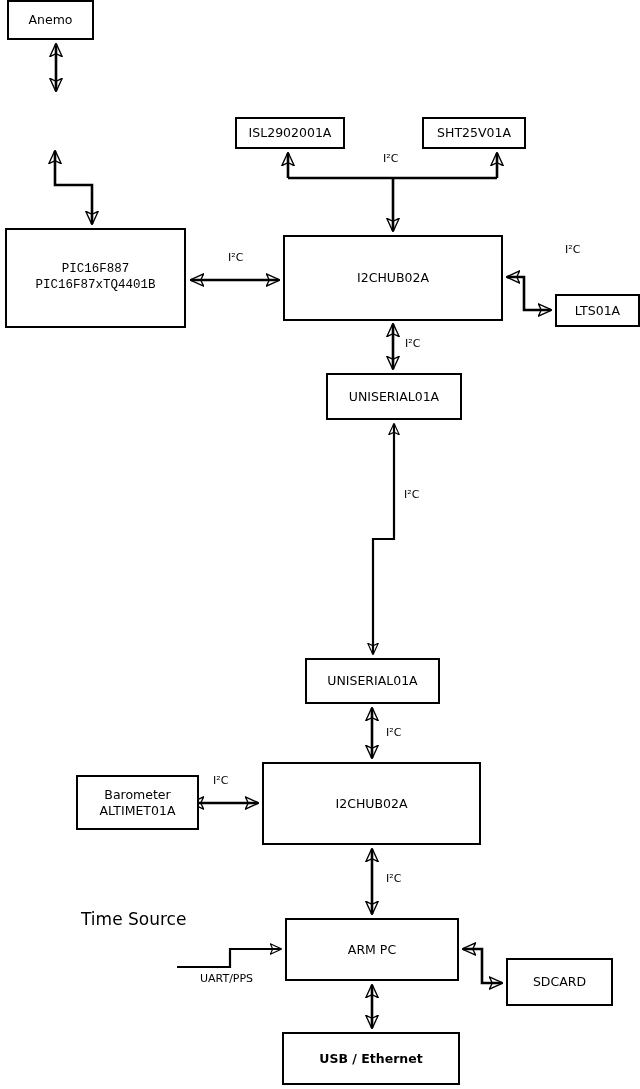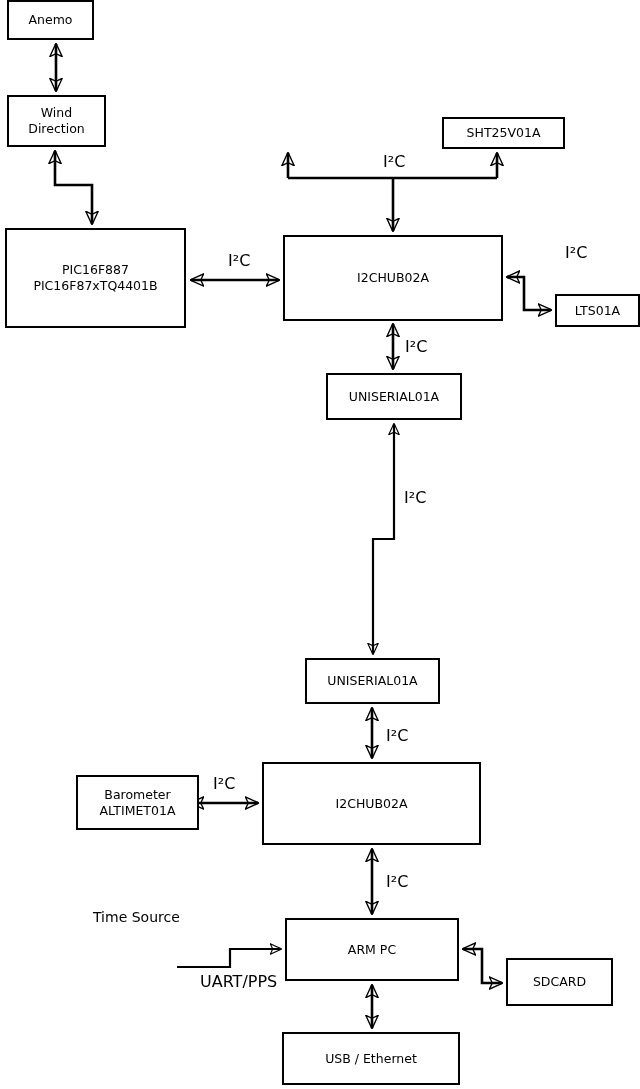--- a/index.html
+++ b/index.html
@@ -21,32 +21,31 @@
     text-align:center;
     line-height:1.25;
     color:#000000;
     font-size:12.5px;
     white-space:pre-line;
     z-index:3;
   }
   .edge-label{
     position:absolute;
     color:#000000;
-    font-size:16px;
+    font-size:11px;
     white-space:nowrap;
     z-index:4;
     background:transparent;
   }
   .free-label{
     position:absolute;
     color:#000000;
-    font-size:14px;
+    font-size:17px;
     white-space:nowrap;
     z-index:4;
-    margin-left:12px;
   }
   svg#wires{
     position:absolute;
     left:0;top:0;
     width:640px;height:1089px;
     z-index:1;
     pointer-events:none;
   }
   svg#wires line, svg#wires polyline, svg#wires path{
     stroke:#000000;
@@ -90,48 +89,47 @@
 
     <polyline points="177,967 230,967 230,949 281,949" stroke-width="2.2" marker-end="url(#ah)"></polyline>
 
     <polyline points="463,949 482,949 482,983 502,983" stroke-width="2.6" marker-start="url(#ah)" marker-end="url(#ah)"></polyline>
 
     <line x1="372" y1="985" x2="372" y2="1028" stroke-width="2.6" marker-start="url(#ah)" marker-end="url(#ah)"></line>
   </svg>
 
   <div class="node" style="left:7px;top:0px;width:87px;height:40px;">Anemo</div>
 
-  <div class="node" style="left:7px;top:95px;width:99px;height:52px;">Wind
-Direction</div>
 
-  <div class="node" style="left:5px;top:228px;width:181px;height:100px;">PIC16F887
+  <div class="node" style="left:5px;top:228px;width:181px;height:100px;font-family:Liberation Mono, monospace;">PIC16F887
 PIC16F87xTQ4401B</div>
 
+  <div class="node" style="left:235px;top:117px;width:110px;height:32px;">ISL2902001A</div>
 
-  <div class="node" style="left:442px;top:117px;width:123px;height:32px;">SHT25V01A</div>
+  <div class="node" style="left:422px;top:117px;width:104px;height:32px;">SHT25V01A</div>
 
   <div class="node" style="left:283px;top:235px;width:220px;height:86px;">I2CHUB02A</div>
 
   <div class="node" style="left:555px;top:294px;width:85px;height:33px;">LTS01A</div>
 
   <div class="node" style="left:326px;top:373px;width:136px;height:47px;">UNISERIAL01A</div>
 
   <div class="node" style="left:305px;top:658px;width:135px;height:46px;">UNISERIAL01A</div>
 
   <div class="node" style="left:262px;top:762px;width:219px;height:83px;">I2CHUB02A</div>
 
   <div class="node" style="left:76px;top:775px;width:123px;height:55px;">Barometer
 ALTIMET01A</div>
 
 
   <div class="node" style="left:285px;top:918px;width:174px;height:63px;">ARM PC</div>
 
   <div class="node" style="left:506px;top:958px;width:107px;height:48px;">SDCARD</div>
 
-  <div class="node" style="left:282px;top:1032px;width:178px;height:53px;">USB / Ethernet</div>
+  <div class="node" style="left:282px;top:1032px;width:178px;height:53px;font-weight:bold;">USB / Ethernet</div>
 
   <div class="edge-label" style="left:228px;top:251px;">I²C</div>
 
   <div class="edge-label" style="left:383px;top:152px;">I²C</div>
 
   <div class="edge-label" style="left:565px;top:243px;">I²C</div>
 
   <div class="edge-label" style="left:405px;top:337px;">I²C</div>
 
   <div class="edge-label" style="left:404px;top:488px;">I²C</div>

